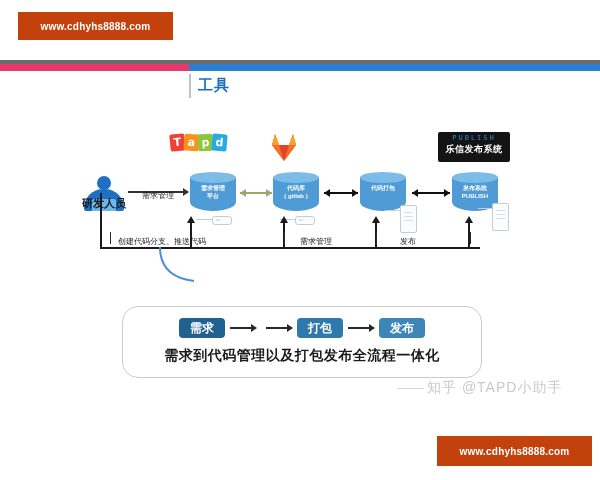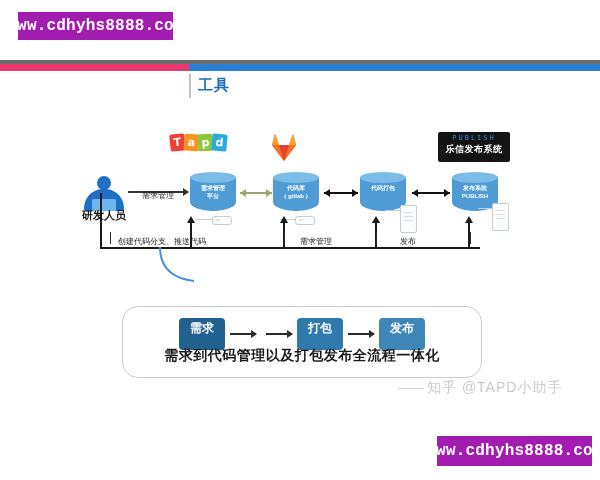--- a/index.html
+++ b/index.html
@@ -6,23 +6,23 @@
   body{
     width:600px;height:480px;
     background:#ffffff;
     font-family:"Liberation Sans","DejaVu Sans",sans-serif;
     position:relative;overflow:hidden;
   }
   .canvas{position:absolute;inset:0;}
 
   
   .wm-box{
-    position:absolute;background:#a21caf;color:#ffffff;
+    position:absolute;background:#c2410c;color:#ffffff;
     display:flex;align-items:center;justify-content:center;
-    font-size:16px;letter-spacing:.2px;font-weight:600;font-family:Liberation Mono, monospace;
+    font-size:10px;letter-spacing:.2px;font-weight:600;
   }
   #wm-top{left:18px;top:12px;width:155px;height:28px;}
   #wm-bottom{left:437px;top:436px;width:155px;height:30px;}
 
   .wm-zhihu{
     position:absolute;left:398px;top:379px;
     font-size:14px;color:#c9c9c9;letter-spacing:1px;white-space:nowrap;
   }
   .wm-zhihu .dash{
     display:inline-block;width:26px;height:1px;background:#d4d4d4;
@@ -183,21 +183,21 @@
   }
   #person .body{
     position:absolute;left:2px;top:13px;width:40px;height:22px;
     background:#1f6fc4;border-radius:20px 20px 3px 3px;
   }
   #person .screen{
     position:absolute;left:10px;top:23px;width:24px;height:12px;
     background:#6cb6ef;border-radius:2px 2px 0 0;
   }
   #person-label{
-    position:absolute;left:62px;top:208px;width:84px;text-align:center;
+    position:absolute;left:62px;top:196px;width:84px;text-align:center;
     font-size:11px;color:#1b1b1b;font-weight:bold;
   }
 
   
   #vr-arrow{position:absolute;left:128px;top:191px;width:60px;height:2px;background:#333;}
   #vr-arrow:after{
     content:"";position:absolute;right:-1px;top:-3px;width:0;height:0;
     border-top:4px solid transparent;border-bottom:4px solid transparent;
     border-left:6px solid #333;
   }
@@ -233,21 +233,21 @@
   #curve{position:absolute;left:158px;top:247px;width:40px;height:40px;}
 
   
   #summary{
     position:absolute;left:122px;top:306px;width:358px;height:70px;
     border:1px solid #c7cdd2;border-radius:16px;background:#ffffff;
   }
   .chip-row{position:absolute;left:0;top:11px;width:358px;
     display:flex;align-items:center;justify-content:center;}
   .chip{
-    height:32px;line-height:20px;padding:0 11px;border-radius:4px;
+    height:20px;line-height:20px;padding:0 11px;border-radius:4px;
     color:#ffffff;font-size:12px;font-weight:bold;white-space:nowrap;
   }
   .chip.c1{background:#20618f;}
   .chip.c2{background:#2f79ad;}
   .chip.c3{background:#2f79ad;}
   .chip.c4{background:#3f86b8;}
   .chip-arrow{
     position:relative;width:26px;height:2px;background:#2a2a2a;margin:0 5px;
   }
   .chip-arrow:after{

